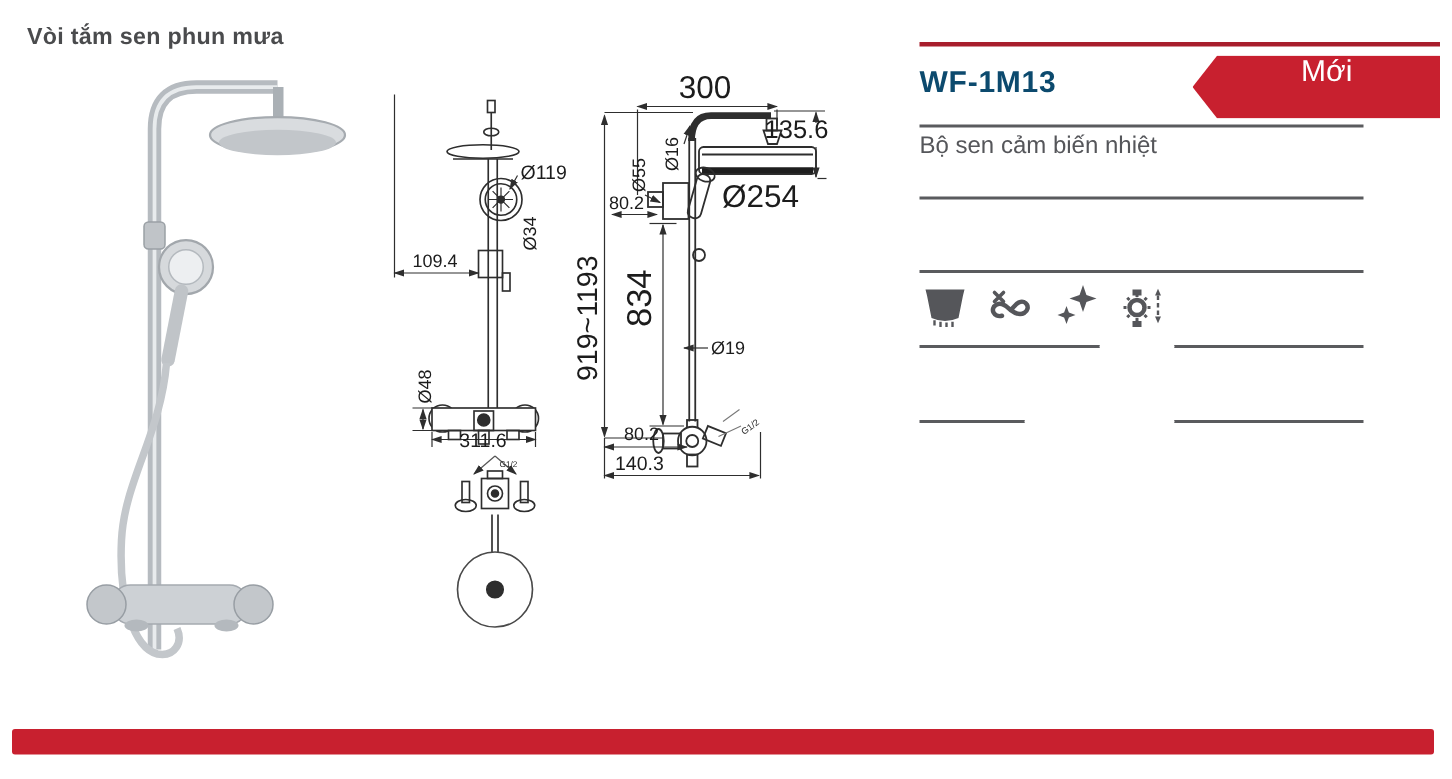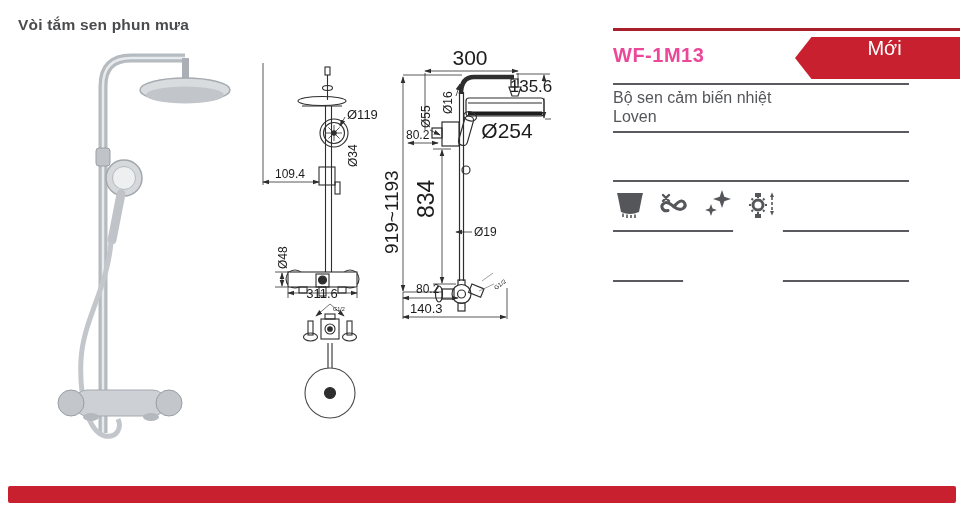--- a/index.html
+++ b/index.html
@@ -2,21 +2,21 @@
 <html><head>
 <meta charset="utf-8">
 <style>
   html,body{margin:0;padding:0;background:#fff;}
   .stage{position:relative;width:968px;height:519px;background:#ffffff;overflow:hidden;
          font-family:"Liberation Sans",sans-serif;}
   .abs{position:absolute;}
   .page-title{left:18px;top:16px;font-size:15.5px;font-weight:bold;color:#4a4b4d;letter-spacing:.2px;text-align:right;}
   
   .topline{left:613px;top:28px;width:347px;height:3px;background:#a81e2c;}
-  .model{left:613px;top:44px;font-size:20px;font-weight:bold;color:#ec4899;letter-spacing:.5px;}
+  .model{left:613px;top:44px;font-size:20px;font-weight:bold;color:#0c4a6e;letter-spacing:.5px;}
   .badge{left:795px;top:37px;width:165px;height:42px;background:#c8202f;
          clip-path:polygon(0 50%,10% 0,100% 0,100% 100%,10% 100%);
          display:flex;align-items:flex-start;justify-content:center;padding-left:14px;box-sizing:border-box;}
   .badge span{color:#fff;font-size:20px;}
   .divider{left:613px;width:296px;height:2px;background:#5a5b5e;}
   .textblock{left:613px;font-size:16px;color:#55565a;line-height:19px;}
   .icons-row{left:615px;top:188px;display:flex;gap:13px;align-items:center;}
   .blob{background:#fff;border-radius:50%;}
   .footer-bar{left:8px;top:486px;width:948px;height:17px;background:#c8202f;border-radius:2px;}
   svg text{font-family:"Liberation Sans",sans-serif;fill:#1c1c1c;}
@@ -219,21 +219,20 @@
   <div class="abs model">WF-1M13</div>
 
   <div class="abs badge">
     <span>Mới</span>
   </div>
 
   <div class="abs divider" style="top:83px"></div>
 
   <div class="abs textblock" style="top:88px">
     <div>Bộ sen cảm biến nhiệt</div>
-    <div>Loven</div>
   </div>
 
   <div class="abs divider" style="top:131px"></div>
 
 
   <div class="abs divider" style="top:180px"></div>
 
   <div class="abs icons-row">
 
     <svg width="30" height="30" viewBox="0 0 30 30">

